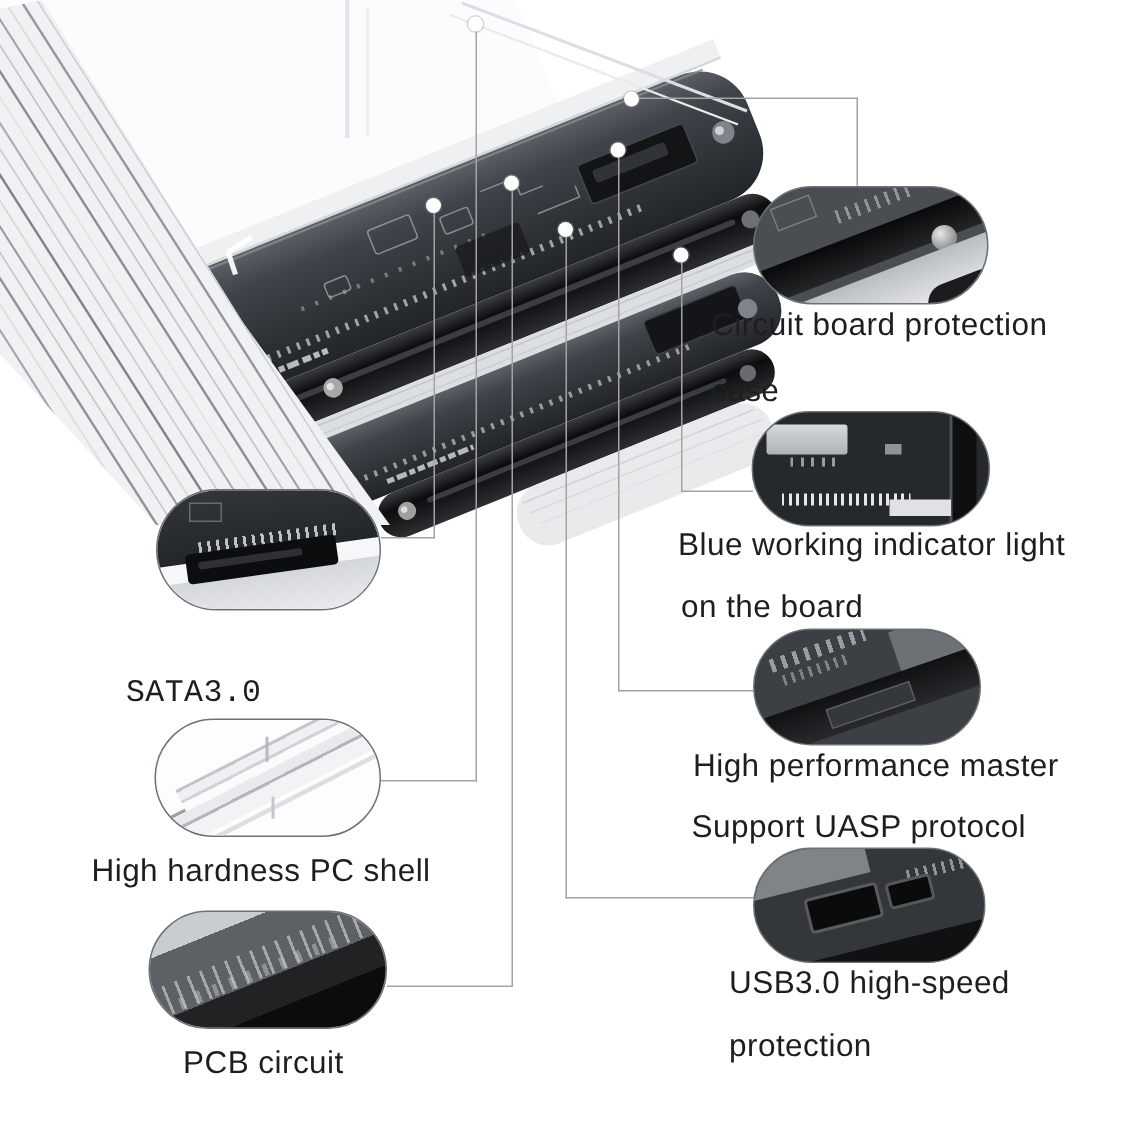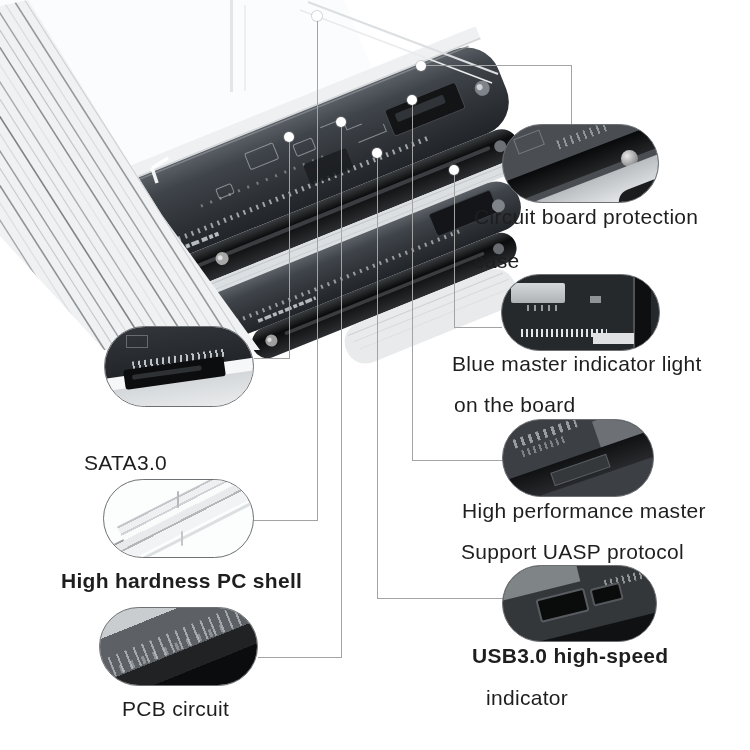--- a/index.html
+++ b/index.html
@@ -108,27 +108,27 @@
   #pill-usb .pg-tr{right:6%;top:12%;width:28%;height:8px;transform:rotate(-14deg);
       background:repeating-linear-gradient(90deg,rgba(205,210,213,.6) 0 2px,transparent 2px 6px);}
   #pill-usb .pg-port{left:22%;top:30%;width:56%;height:32%;transform:rotate(-14deg);}
   #pill-usb .pg-p1{position:absolute;left:0;top:0;width:58%;height:100%;background:#0a0b0b;
       border:2px solid #585c60;border-radius:3px;box-sizing:border-box;}
   #pill-usb .pg-p2{position:absolute;right:0;top:12%;width:36%;height:76%;background:#0a0b0b;
       border:2px solid #54585c;border-radius:3px;box-sizing:border-box;}
   #pill-usb .pg-dark{left:-10%;bottom:-16%;width:124%;height:30%;transform:rotate(-14deg);background:#101112;}
 
   
-  #cap-sata-1{left:85px;top:413px;} #cap-sata-2{left:84px;top:451px;}
-  #cap-shell-1{left:61px;top:569px;font-weight:bold;}
+  #cap-sata-1{left:85px;top:413px;} #cap-sata-2{left:84px;top:451px;font-family:Liberation Mono, monospace;}
+  #cap-shell-1{left:61px;top:569px;}
   #cap-pcb-1{left:122px;top:697px;}
   #cap-case-1{left:474px;top:205px;} #cap-case-2{left:474px;top:249px;}
   #cap-blue-1{left:452px;top:352px;} #cap-blue-2{left:454px;top:393px;}
   #cap-uasp-1{left:462px;top:499px;} #cap-uasp-2{left:461px;top:540px;}
-  #cap-usb-1{left:472px;top:644px;font-weight:bold;}  #cap-usb-2{left:486px;top:686px;}
+  #cap-usb-1{left:486px;top:644px;}  #cap-usb-2{left:486px;top:686px;}
 </style>
 </head>
 <body>
 
 <div id="canvas">
 
   <svg id="product" viewBox="0 0 750 400" width="750" height="400" aria-hidden="true">
     <defs>
       <linearGradient id="bandG" x1="0" y1="0" x2="0" y2="1">
         <stop offset="0" stop-color="#5c6167"></stop>
@@ -306,20 +306,20 @@
       <div class="pg-p2"></div>
     </div>
     <div class="pg-dark"></div>
   </div>
 
   <div class="capline" id="cap-sata-2">SATA3.0</div>
   <div class="capline" id="cap-shell-1">High hardness PC shell</div>
   <div class="capline" id="cap-case-1">Circuit board protection</div>
   <div class="capline" id="cap-pcb-1">PCB circuit</div>
   <div class="capline" id="cap-case-2">case</div>
-  <div class="capline" id="cap-blue-1">Blue master indicator light</div>
+  <div class="capline" id="cap-blue-1">Blue working indicator light</div>
   <div class="capline" id="cap-blue-2">on the board</div>
   <div class="capline" id="cap-uasp-1">High performance master</div>
   <div class="capline" id="cap-uasp-2">Support UASP protocol</div>
   <div class="capline" id="cap-usb-1">USB3.0 high-speed</div>
-  <div class="capline" id="cap-usb-2">indicator</div>
+  <div class="capline" id="cap-usb-2">protection</div>
 
 </div>
 
 </body></html>

